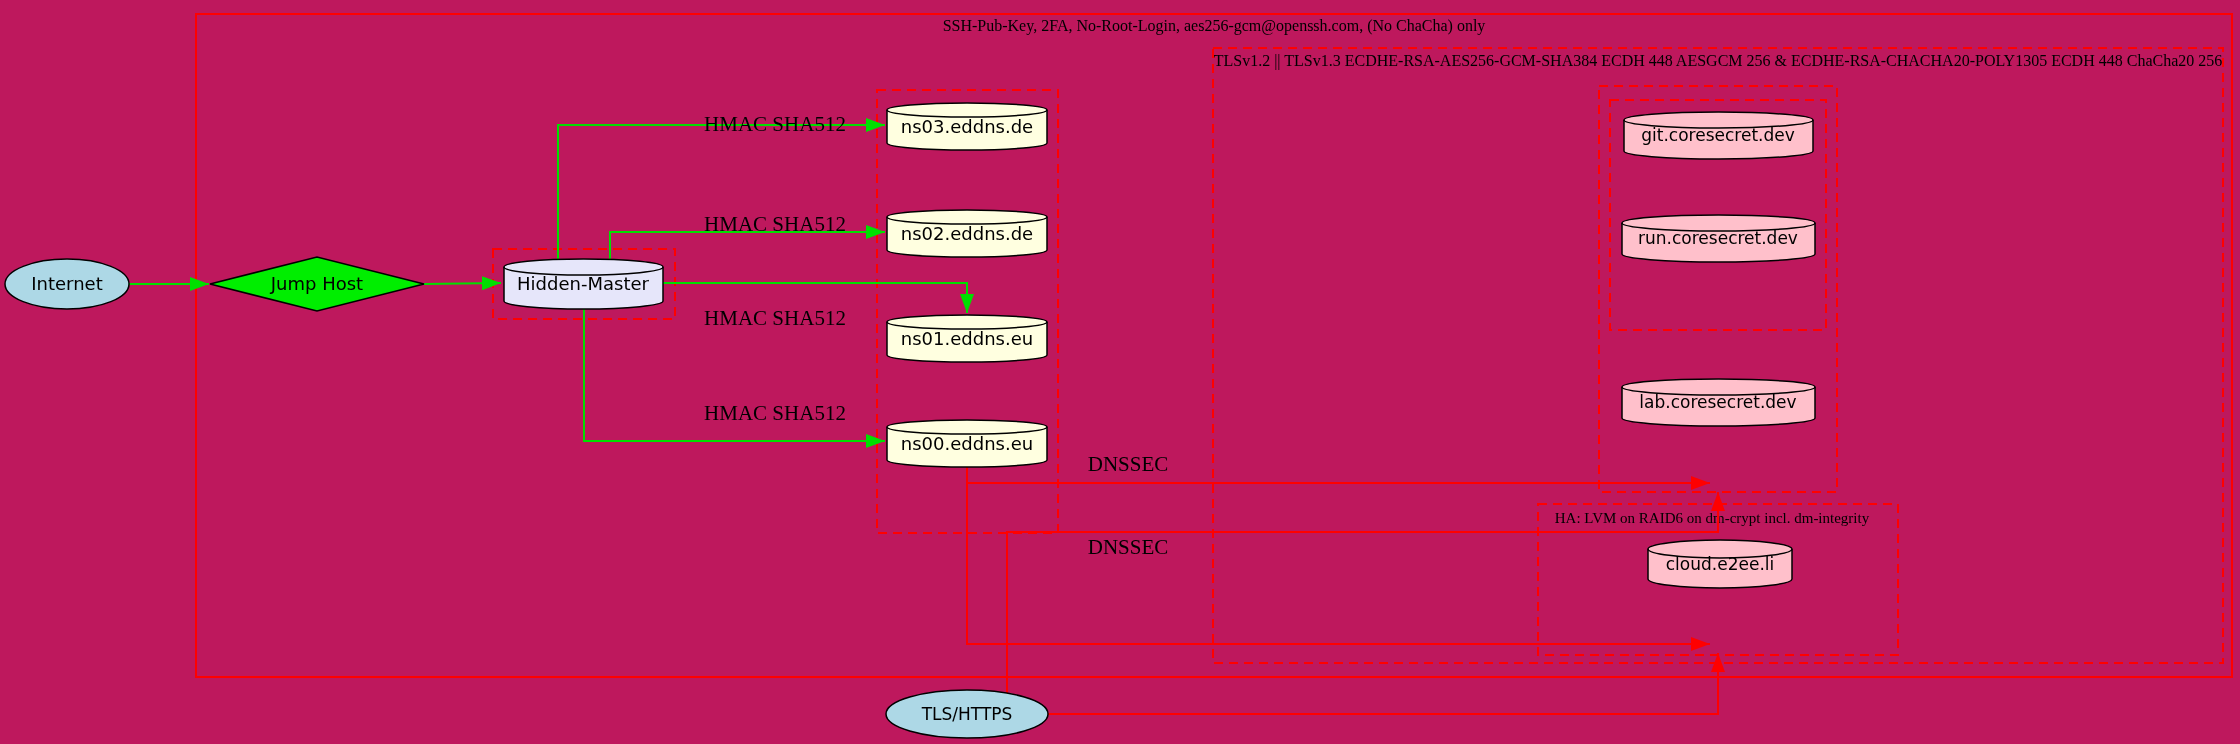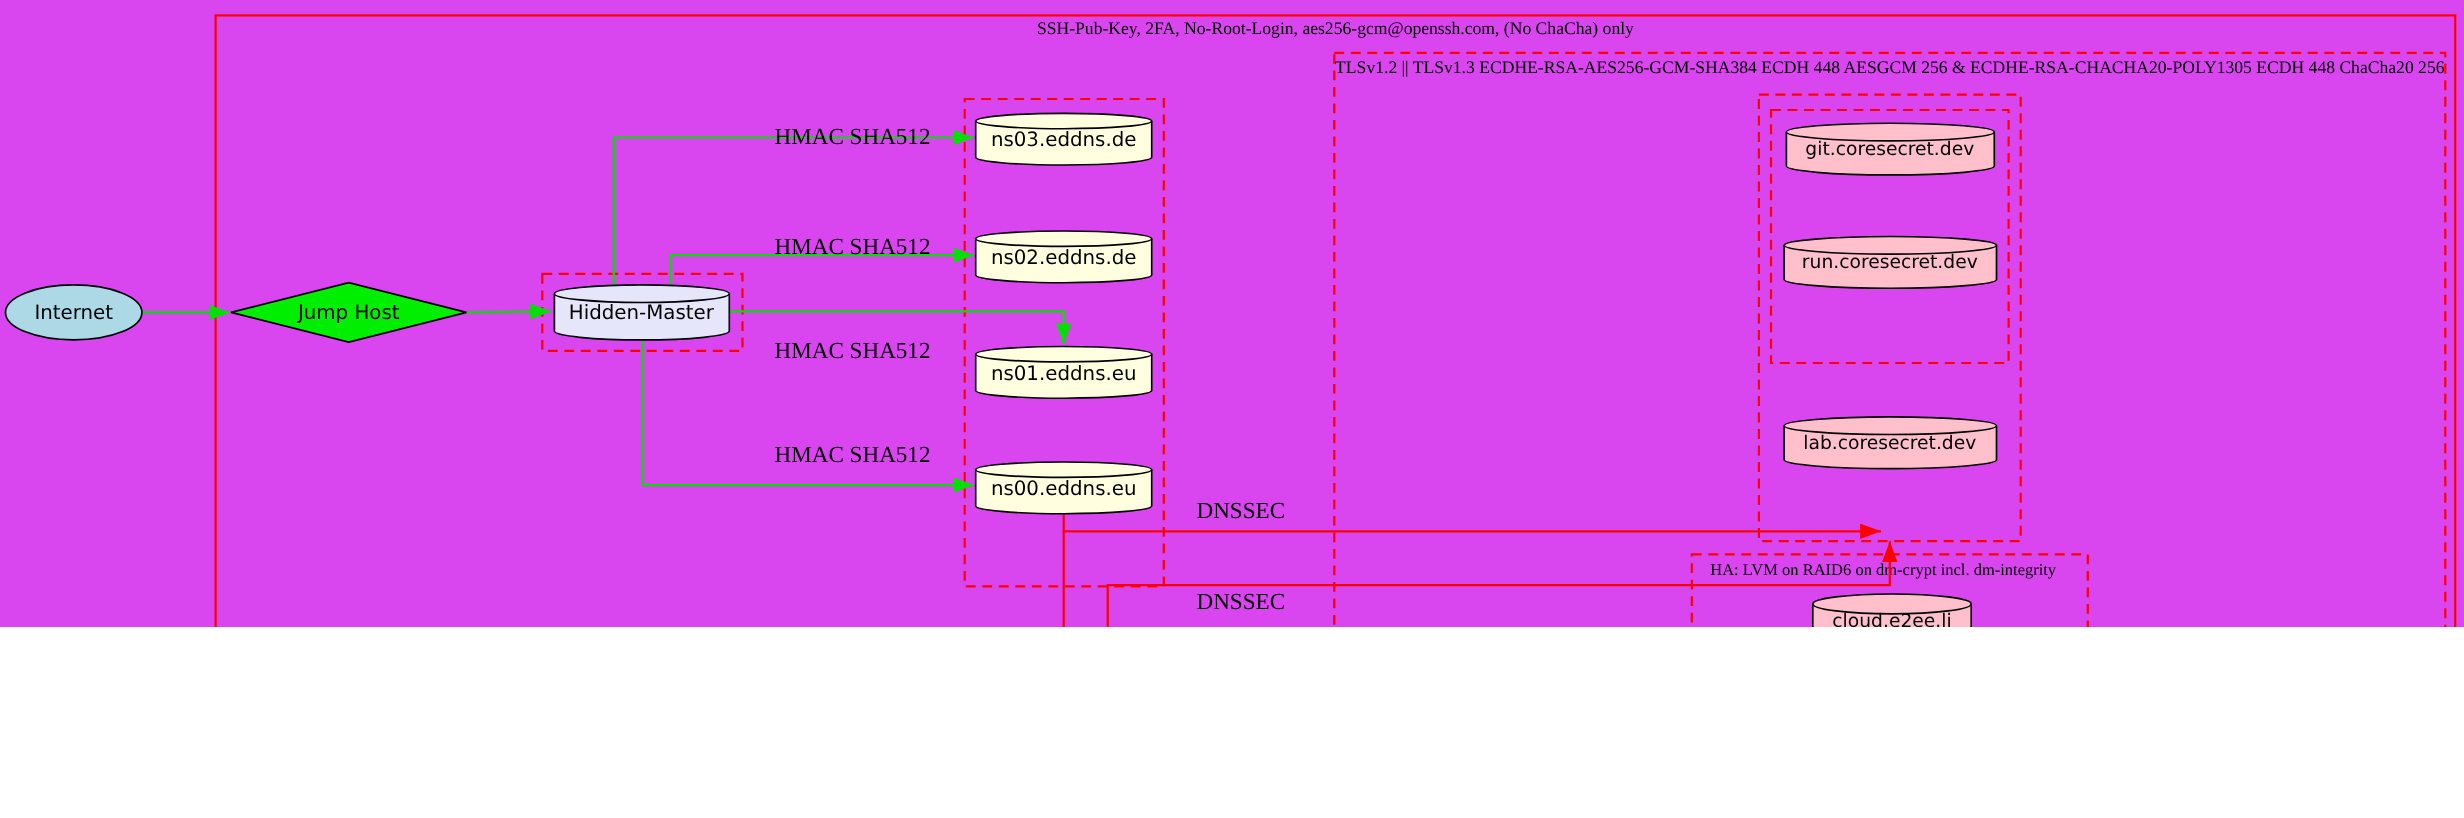--- a/index.html
+++ b/index.html
@@ -1,16 +1,16 @@
 <!DOCTYPE html>
 <html><head>
 <meta charset="utf-8">
 <style>
   html,body{margin:0;padding:0;background:#ffffff;}
-  .canvas{position:relative;width:2240px;height:570px;background:#d946ef;overflow:hidden;}
+  .canvas{position:relative;width:2240px;height:744px;background:#be185d;overflow:hidden;}
   svg{display:block;}
   text{font-family:"DejaVu Sans",sans-serif;fill:#000;}
   .node-label{font-size:18px;text-anchor:middle;}
   .node-label-sm{font-size:17px;text-anchor:middle;}
   .edge-label{font-family:"Liberation Serif",serif;font-size:21px;text-anchor:middle;}
   .cluster-label{font-family:"Liberation Serif",serif;font-size:16px;text-anchor:middle;}
   .cluster-label-sm{font-family:"Liberation Serif",serif;font-size:15px;text-anchor:middle;}
   .shape{stroke:#000;stroke-width:1.5;}
   .dashedbox{fill:none;stroke-width:2;stroke-dasharray:9,6;}
   .solidbox{fill:none;stroke-width:2;}

